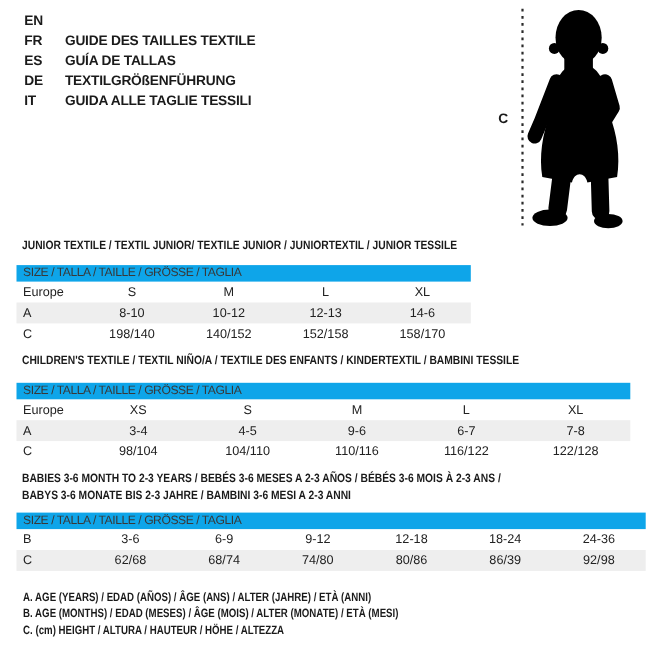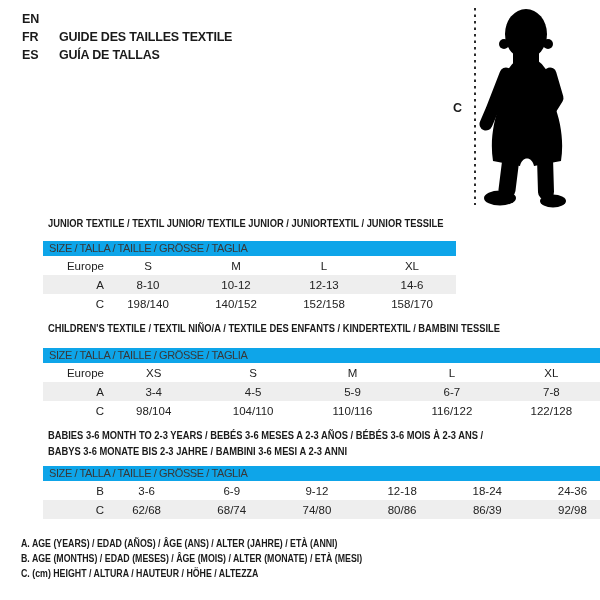--- a/index.html
+++ b/index.html
@@ -10,34 +10,34 @@
   .languages { position:absolute; left:22px; top:10px; }
   .lang-row { display:flex; height:18px; align-items:center; font-weight:bold; font-size:12.5px; letter-spacing:-0.2px; white-space:nowrap; }
   .lang-code { width:37px; flex:0 0 37px; }
 
   
   .figure { position:absolute; left:450px; top:0; width:145px; height:212px; }
   .figure svg { position:absolute; left:0; top:0; }
   .figure-c { position:absolute; left:3px; top:101px; font-weight:bold; font-size:12.5px; }
 
   
-  .size-table { position:absolute; left:15px;margin-left:28px; }
+  .size-table { position:absolute; left:15px; }
   .t1 { top:217px; width:413px; }
   .t2 { top:322px; width:558px; }
   .t3 { top:427px; width:572px; }
   .table-title { margin:0 0 0 5px; font-size:11px; font-weight:bold; white-space:nowrap;
                  transform:scaleX(0.85); transform-origin:left top; line-height:13px; }
   .t3 .table-title { line-height:16px; }
   .size-bar { margin-top:11px; height:15px; line-height:15px; background:#0ea5e9;
               padding-left:6px; font-size:11px; color:#383838; letter-spacing:-0.4px; white-space:nowrap; }
   .t2 .size-bar { margin-top:13px; }
   .t3 .size-bar { margin-top:7px; }
   .trow { display:flex; height:19px; align-items:center; font-size:11.5px; color:#222; }
   .trow.striped { background:#eeeeee; }
-  .cell { overflow:hidden;text-align:right; }
+  .cell { overflow:hidden; }
   .cell.label { flex:0 0 55px; padding-left:6px; }
   .cell.val { flex:1 1 0; text-align:center; }
 
   
   .legend { position:absolute; left:21px; top:536px; font-weight:bold; font-size:11px;
             line-height:15px; white-space:nowrap; transform:scaleX(0.8); transform-origin:left top; }
 </style>
 </head>
 <body>
 
@@ -47,20 +47,28 @@
     <div class="lang-row">
       <span class="lang-code">EN</span>
     </div>
     <div class="lang-row">
       <span class="lang-code">FR</span>
       <span class="lang-label">GUIDE DES TAILLES TEXTILE</span>
     </div>
     <div class="lang-row">
       <span class="lang-code">ES</span>
       <span class="lang-label">GUÍA DE TALLAS</span>
+    </div>
+    <div class="lang-row">
+      <span class="lang-code">DE</span>
+      <span class="lang-label">TEXTILGRÖßENFÜHRUNG</span>
+    </div>
+    <div class="lang-row">
+      <span class="lang-code">IT</span>
+      <span class="lang-label">GUIDA ALLE TAGLIE TESSILI</span>
     </div>
   </div>
 
   <div class="figure">
     <svg width="145" height="212" viewBox="0 0 145 212" aria-hidden="true">
       <line x1="25" y1="8" x2="25" y2="205" stroke="#2b2b2b" stroke-width="2" stroke-dasharray="2.5 4"></line>
       <g fill="#000000" stroke="none">
         <ellipse cx="76" cy="34" rx="21" ry="25"></ellipse>
         <circle cx="54" cy="44" r="5"></circle>
         <circle cx="98" cy="44" r="5"></circle>
@@ -115,21 +123,21 @@
           <span class="cell val">XS</span>
           <span class="cell val">S</span>
           <span class="cell val">M</span>
           <span class="cell val">L</span>
           <span class="cell val">XL</span>
         </div>
         <div class="trow striped">
           <span class="cell label">A</span>
           <span class="cell val">3-4</span>
           <span class="cell val">4-5</span>
-          <span class="cell val">5-9</span>
+          <span class="cell val">9-6</span>
           <span class="cell val">6-7</span>
           <span class="cell val">7-8</span>
         </div>
         <div class="trow">
           <span class="cell label">C</span>
           <span class="cell val">98/104</span>
           <span class="cell val">104/110</span>
           <span class="cell val">110/116</span>
           <span class="cell val">116/122</span>
           <span class="cell val">122/128</span>

